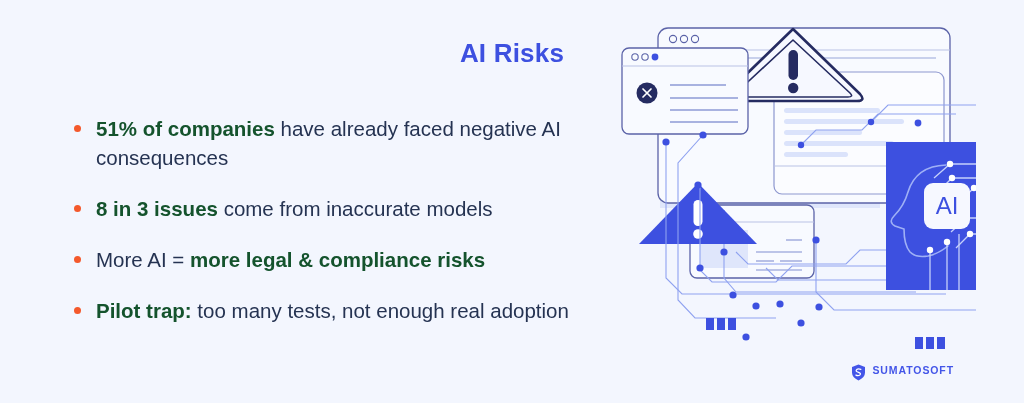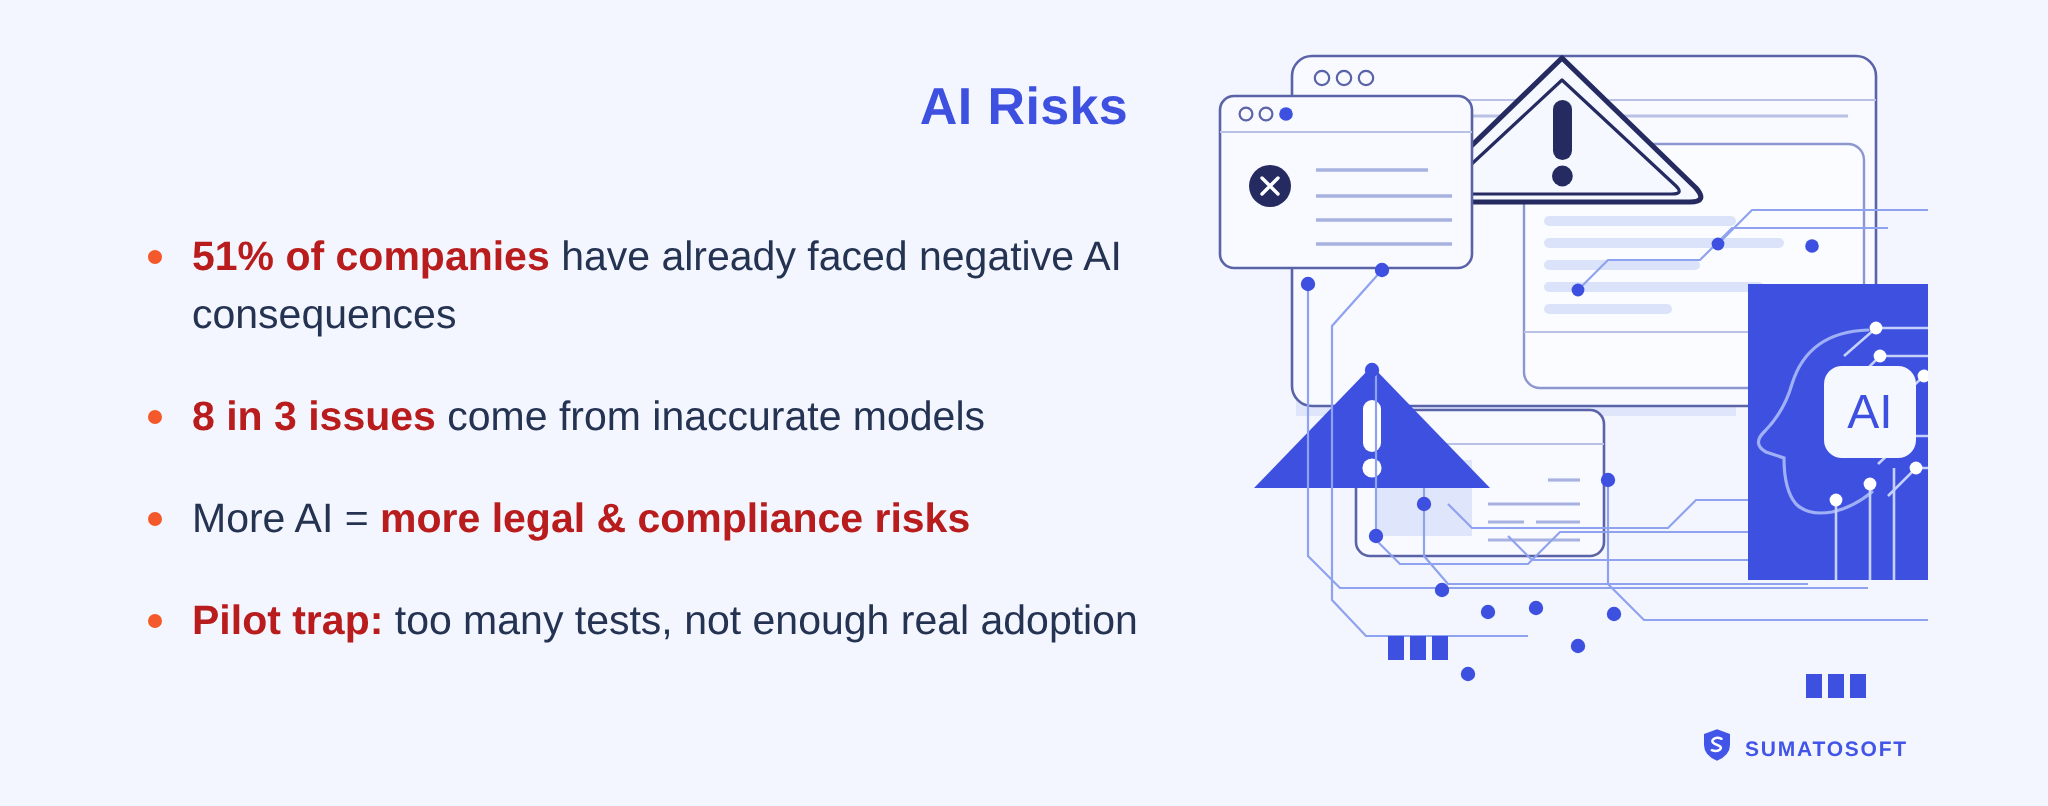--- a/index.html
+++ b/index.html
@@ -62,42 +62,42 @@
     position: absolute;
     left: 8px;
     top: 11px;
     width: 7px;
     height: 7px;
     border-radius: 50%;
     background: #f4592c;
   }
 
   .hl {
-    color: #b91c1c;
+    color: #14532d;
     font-weight: bold;
   }
 
   .bullet-text { display: inline; }
 
   
   .illustration {
     position: absolute;
     top: 0;
-    right: 12px;
+    right: 0;
     width: 360px;
     height: 403px;
   }
 
   
   .brand {
     position: absolute;
     right: 22px;
     bottom: 22px;
     display: flex;
-    align-items: flex-end;
+    align-items: flex-start;
     gap: 6px;
   }
 
   .brand-mark { display: block; }
 
   .brand-name {
     font-size: 10.5px;
     font-weight: bold;
     letter-spacing: 0.9px;
     color: #4355e8;

